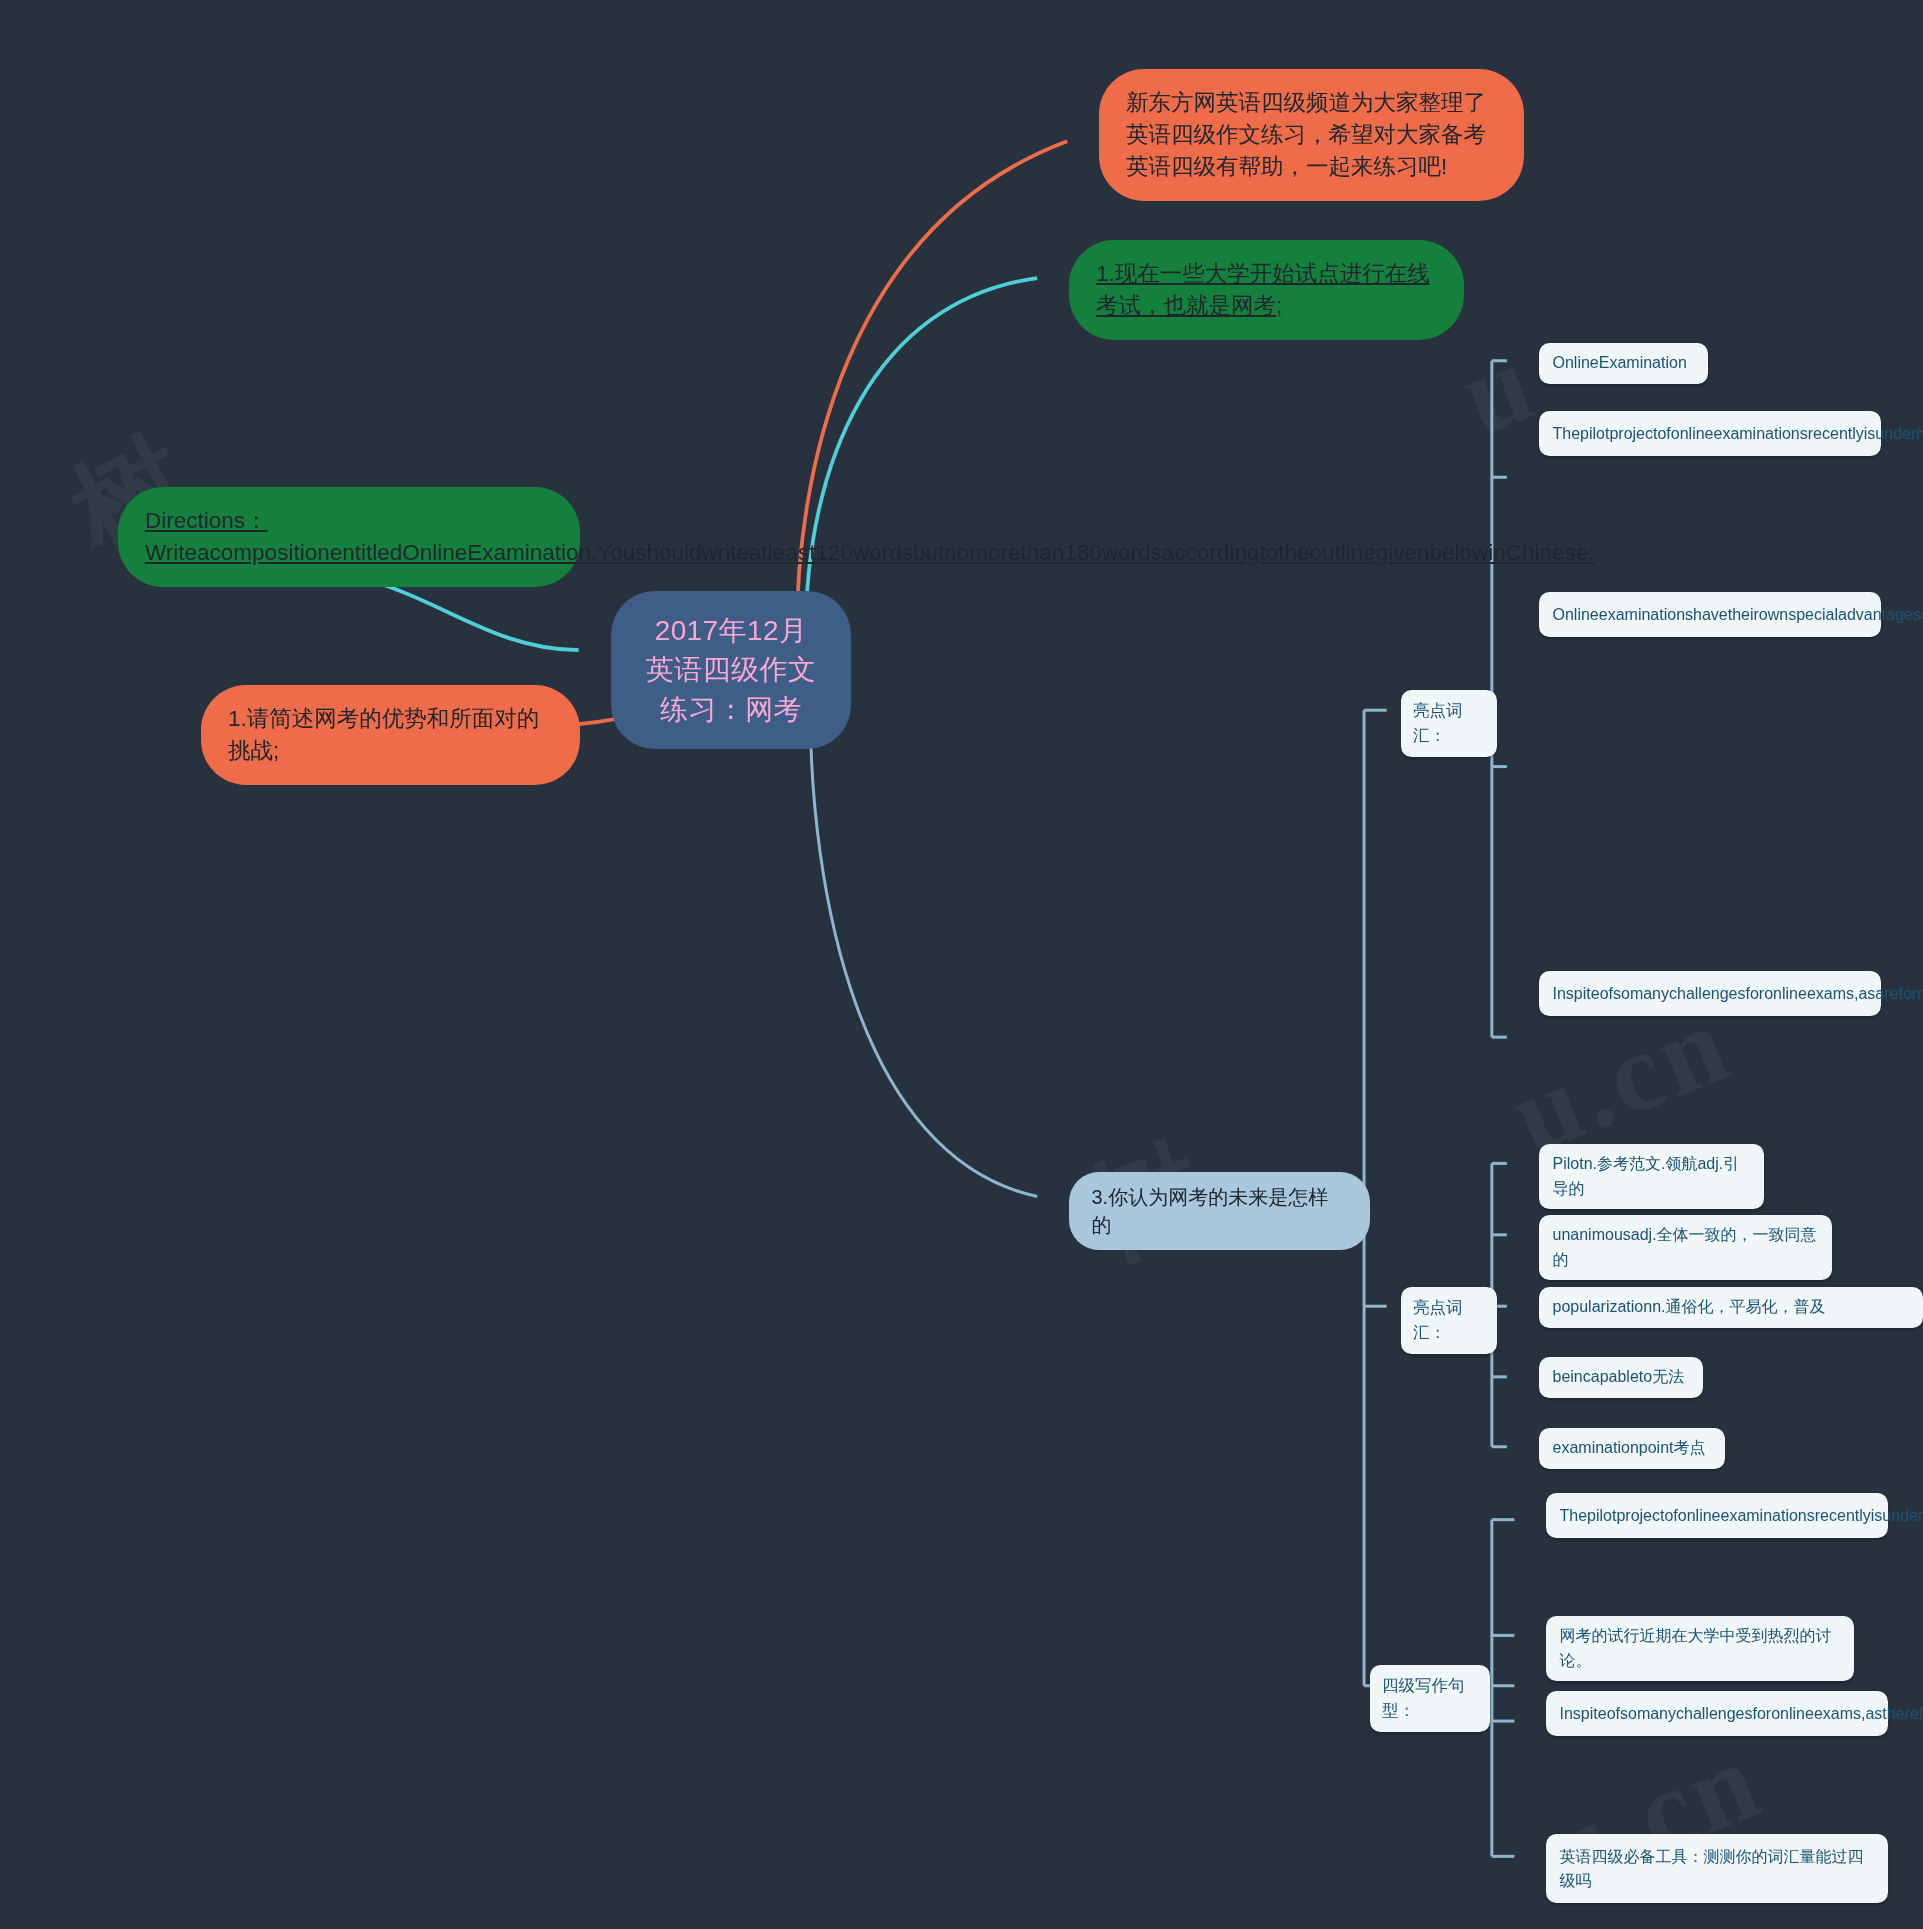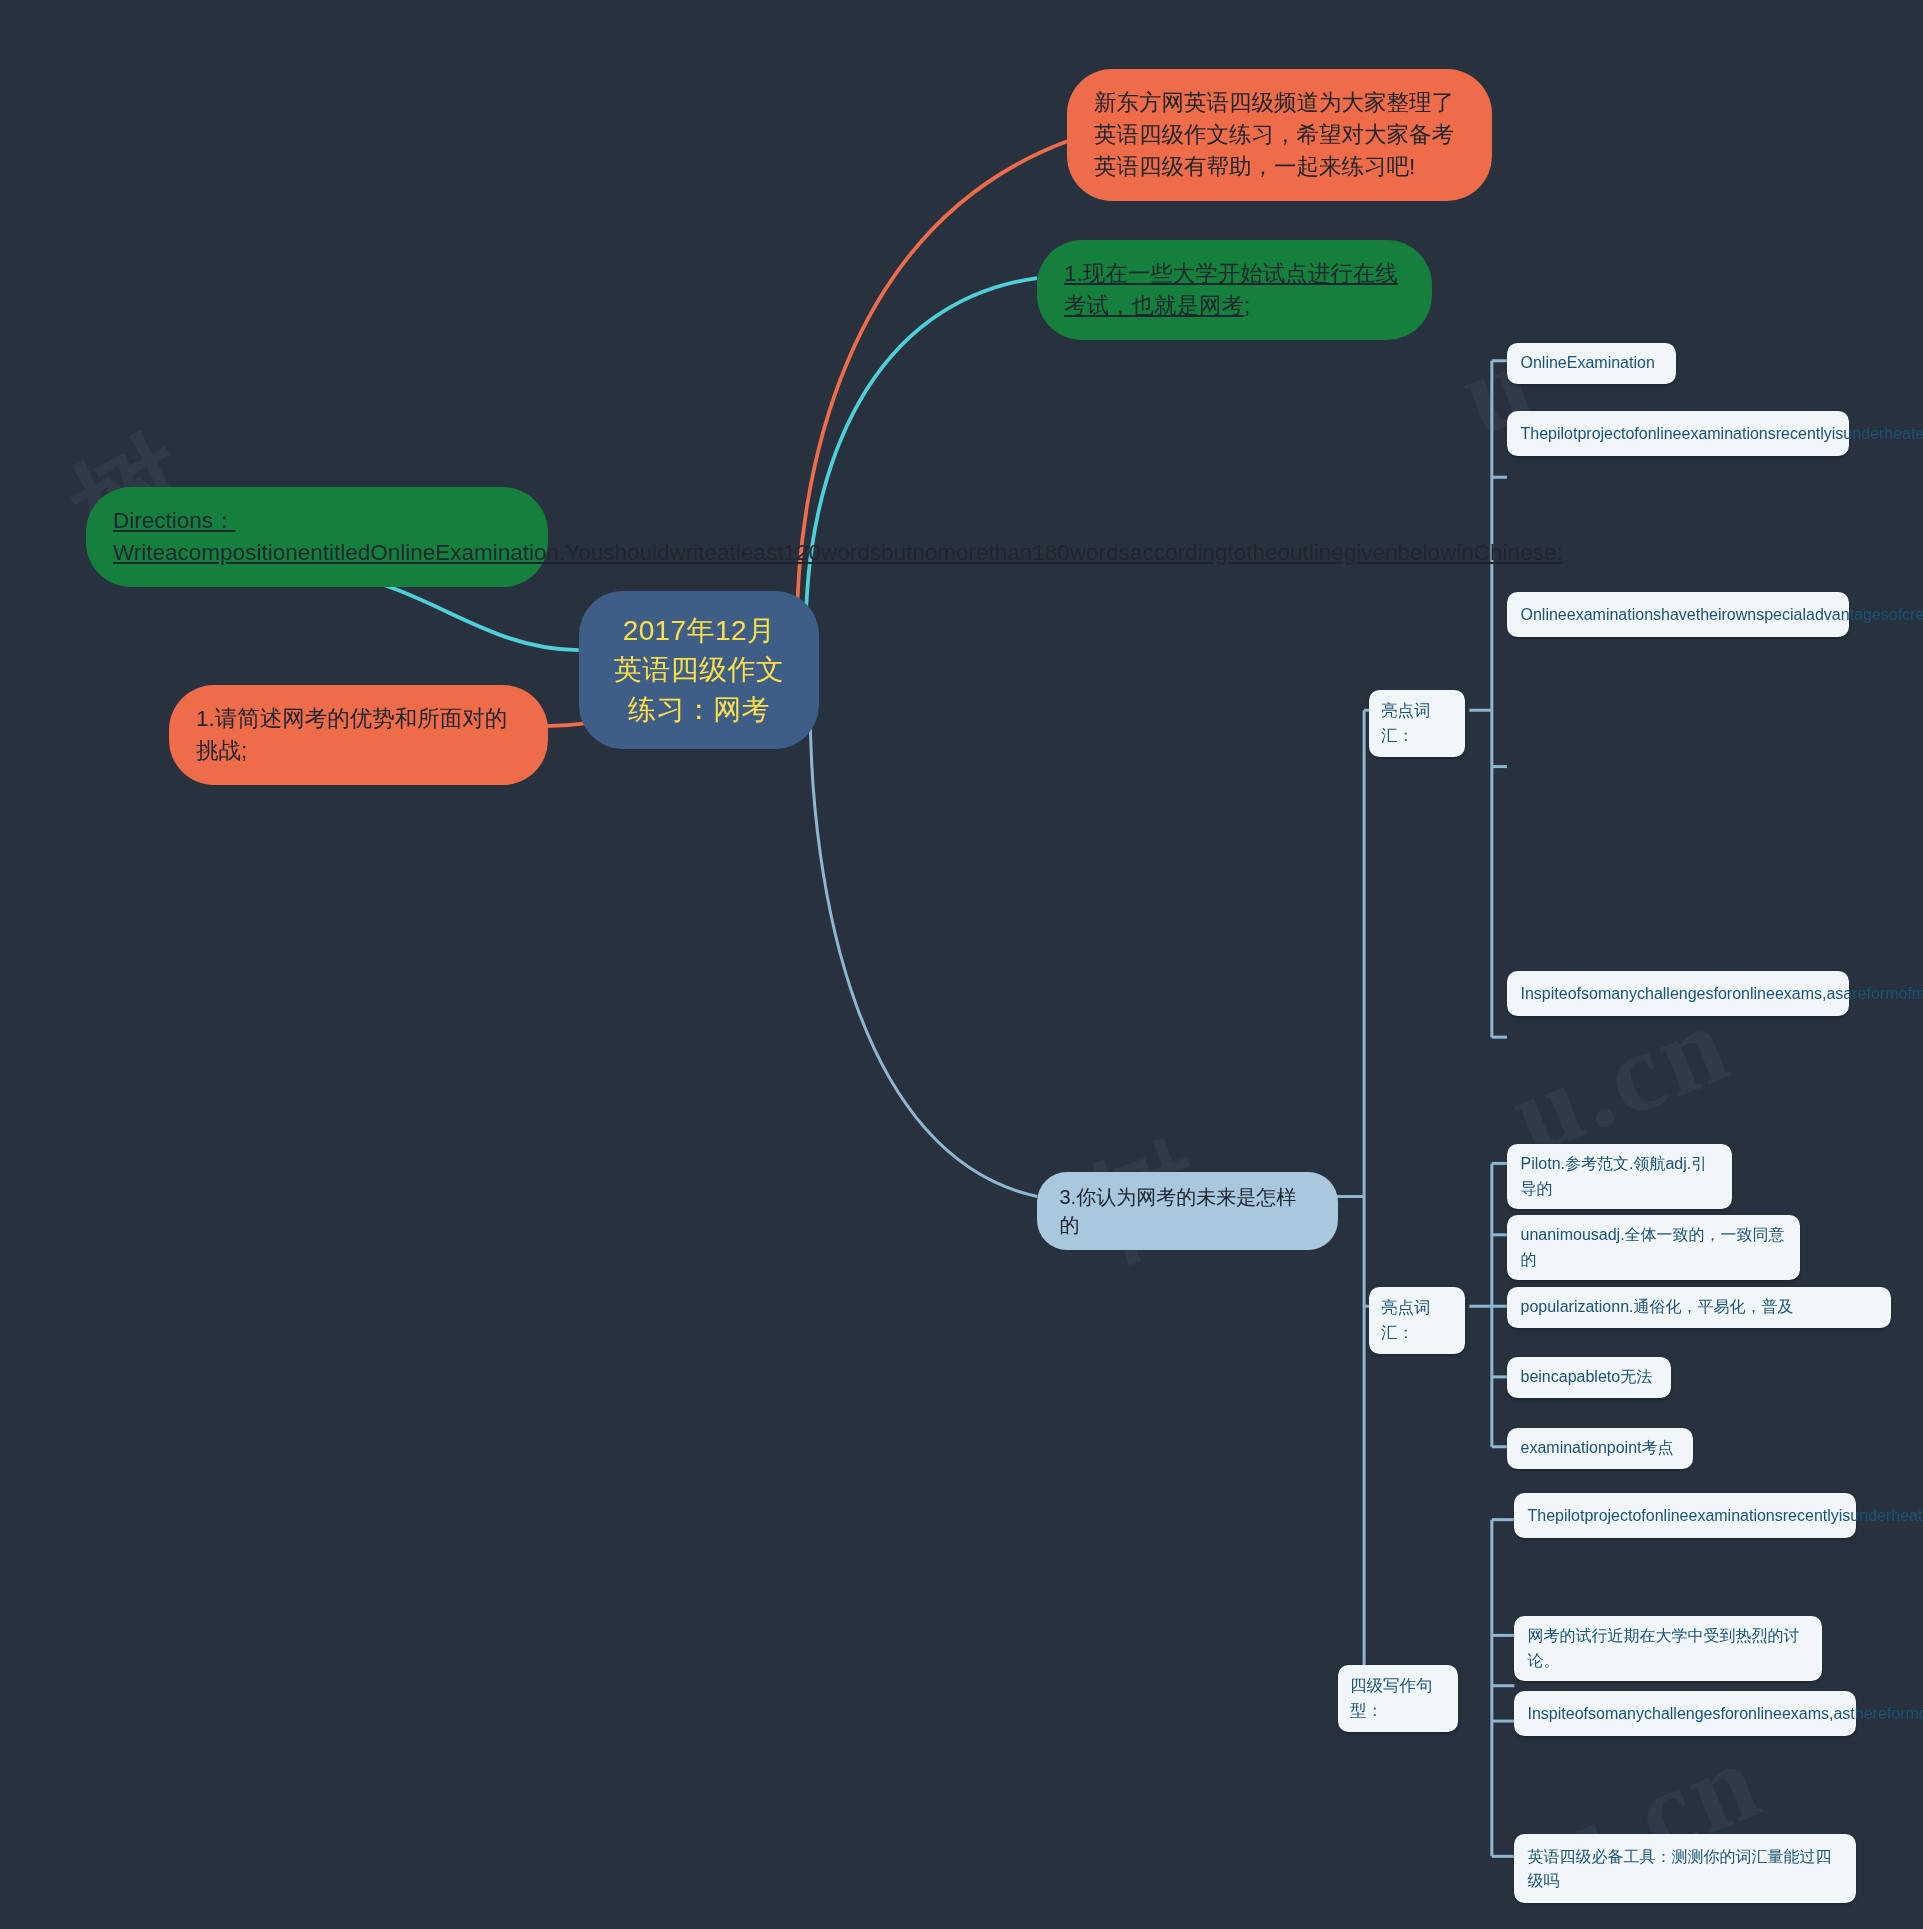--- a/index.html
+++ b/index.html
@@ -5,27 +5,27 @@
   * { box-sizing: border-box; margin: 0; padding: 0; }
   html, body {
     width: 1924px; height: 1930px;
     background: #28323f;
     font-family: "Liberation Sans", "DejaVu Sans", sans-serif;
     overflow: hidden;
   }
   #canvas { position: relative; width: 1924px; height: 1930px; }
   svg.links { position: absolute; inset: 0; width: 1924px; height: 1930px; pointer-events: none; }
 
-  .node { position: absolute; display: flex; align-items: flex-end; }
+  .node { position: absolute; display: flex; align-items: flex-end; margin-left: 32px; }
   .node > span { display: block; width: 100%; }
 
   
   .root {
     background: #3f5e87;
-    color: #fde047;
+    color: #f9a8d4;
     border-radius: 44px;
     font-size: 28px;
     line-height: 1.42;
     text-align: center;
     padding: 19.5px 30px;
     letter-spacing: 0.4px;
   }
 
   
   .pill {

